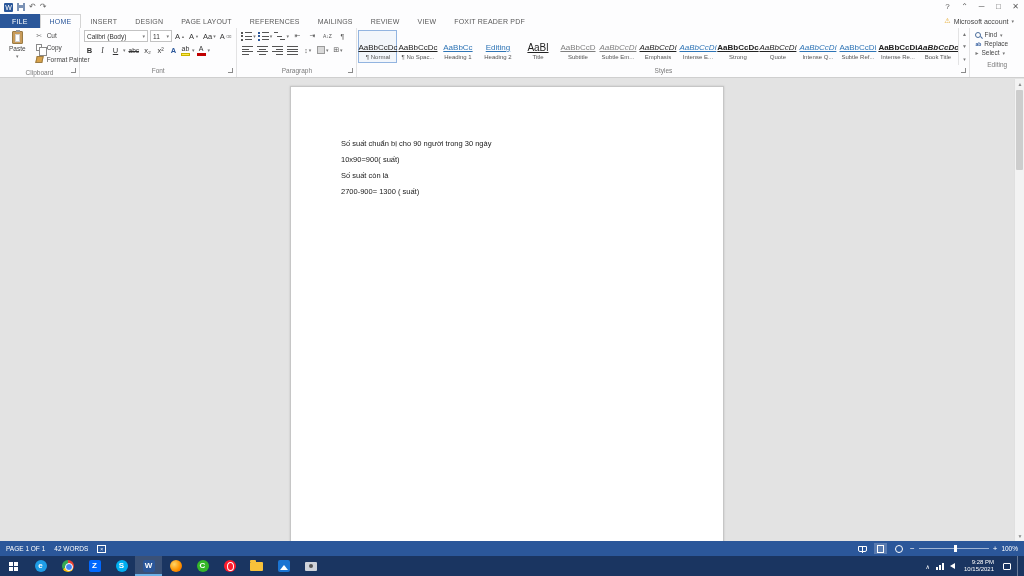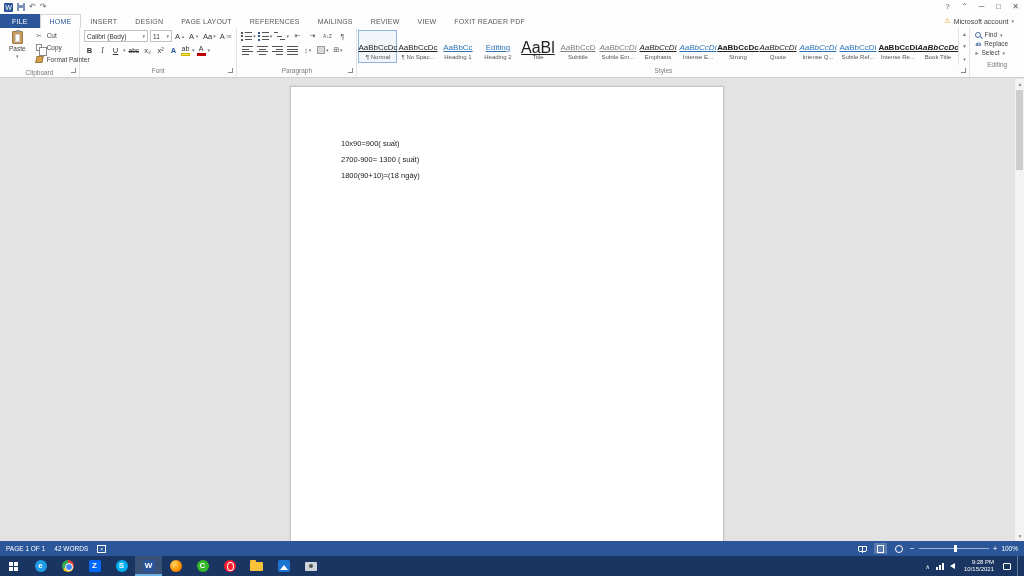--- a/index.html
+++ b/index.html
@@ -107,21 +107,21 @@
   .shade-ic { width:8px; height:8px; background:#d9d9d9; border:1px solid #9a9a9a; }
   .sort-ic { font-size:5px; color:#555; letter-spacing:0; }
 
   
   .styles-wrap { flex:1; display:flex; }
   .styles-gal { flex:1; display:flex; padding:2px 1px; gap:1px; overflow:hidden; }
   .scell { width:39px; border:1px solid transparent; display:flex; flex-direction:column; align-items:center; justify-content:flex-end; padding:1px 0; }
   .scell .sp { font-size:8px; color:#222; line-height:11px; white-space:nowrap;text-decoration:underline; }
   .scell .sn { font-size:6px; color:#555; line-height:8px; white-space:nowrap; }
   .scell.sel { border-color:#92b4e0; background:#f2f6fb; }
-  .scell.big .sp { font-size:16px; }
+  .scell.big .sp { font-size:10px; }
   .scell.c-blue .sp { color:#2e74b5; }
   .scell.gray .sp { color:#7f7f7f; }
   .scell.it .sp { font-style:italic; }
   .scell.b .sp { font-weight:bold; }
   .scell.u .sp { text-decoration:underline; }
   .gal-arrows { width:11px; border-left:1px solid #e3e3e4; display:flex; flex-direction:column; }
   .gal-arrows span { flex:1; display:flex; align-items:center; justify-content:center; font-size:5px; color:#777; }
 
   .edit-col { display:flex; flex-direction:column; gap:2px; padding:3px 5px; }
   .erow { display:flex; align-items:center; gap:3px; font-size:6.5px; color:#444; white-space:nowrap; }
@@ -456,23 +456,24 @@
           <span class="caret">▾</span>
         </div>
       </div>
       <div class="g-label"><span>Editing</span></div>
     </div>
   </div>
 
   <div class="doc-area">
     <div class="page">
       <div class="page-text">
+        <p>Số suất chuẩn bị cho 90 người trong 30 ngày</p>
         <p>10x90=900( suất)</p>
+        <p>Số suất còn là</p>
         <p>2700-900= 1300 ( suất)</p>
-        <p>1800(90+10)=(18 ngày)</p>
       </div>
     </div>
     <div class="vscroll">
       <span class="arr up">▲</span>
       <span class="vthumb"></span>
       <span class="arr down">▼</span>
     </div>
   </div>
 
   <div class="status">

